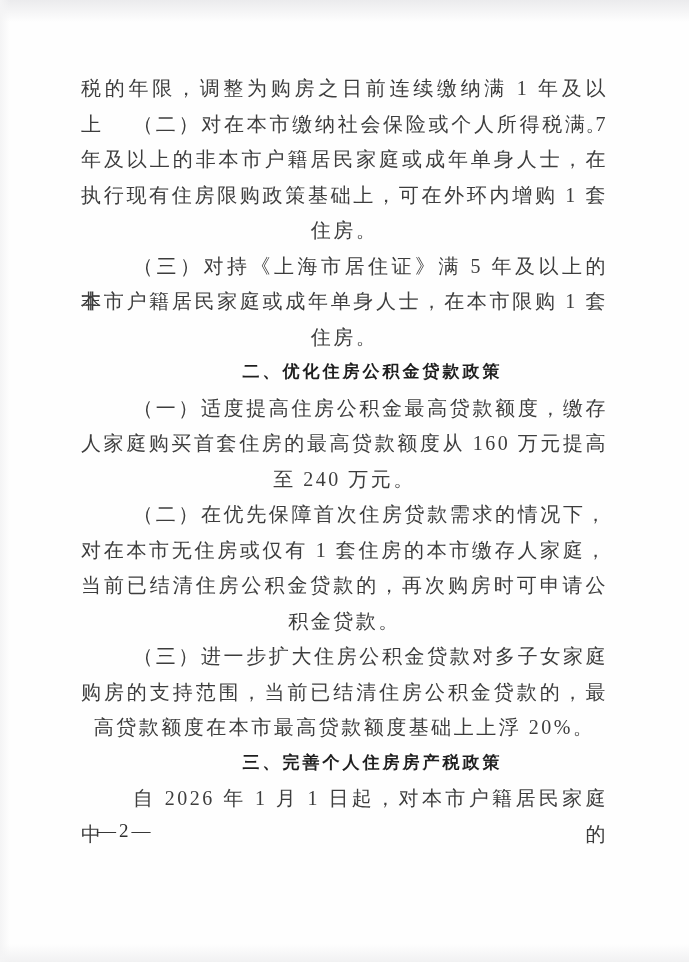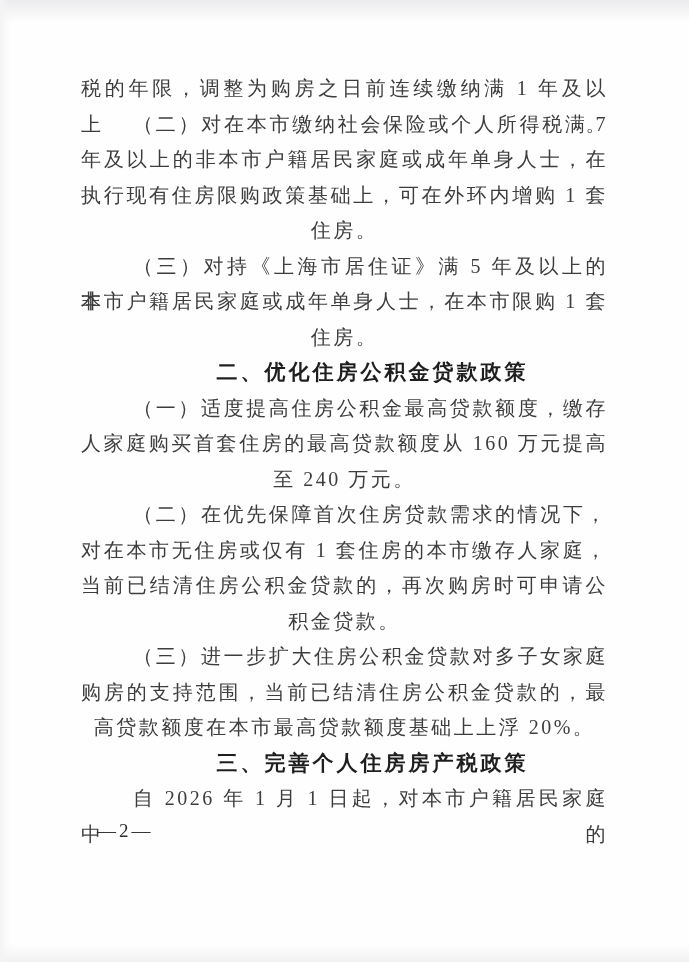--- a/index.html
+++ b/index.html
@@ -54,24 +54,24 @@
     text-align: center;
   }
   .just {
     white-space: normal;
     text-align: justify;
     text-align-last: justify;
     text-justify: inter-character;
   }
   .ind { text-indent: 52px; }
   .heading {
-    font-family: Liberation Serif, serif;
+    font-family: Liberation Mono, monospace;
     font-weight: 700;
     color: #1e1e1e;
-    font-size: 21px;
+    font-size: 17px;
     letter-spacing: 3px;
     text-indent: 56px;
   }
   .page-number {
     margin-top: 3px;
     margin-left: 16px;
     font-size: 19px;
     letter-spacing: 3px;
     color: #2e2e2e;
   }

